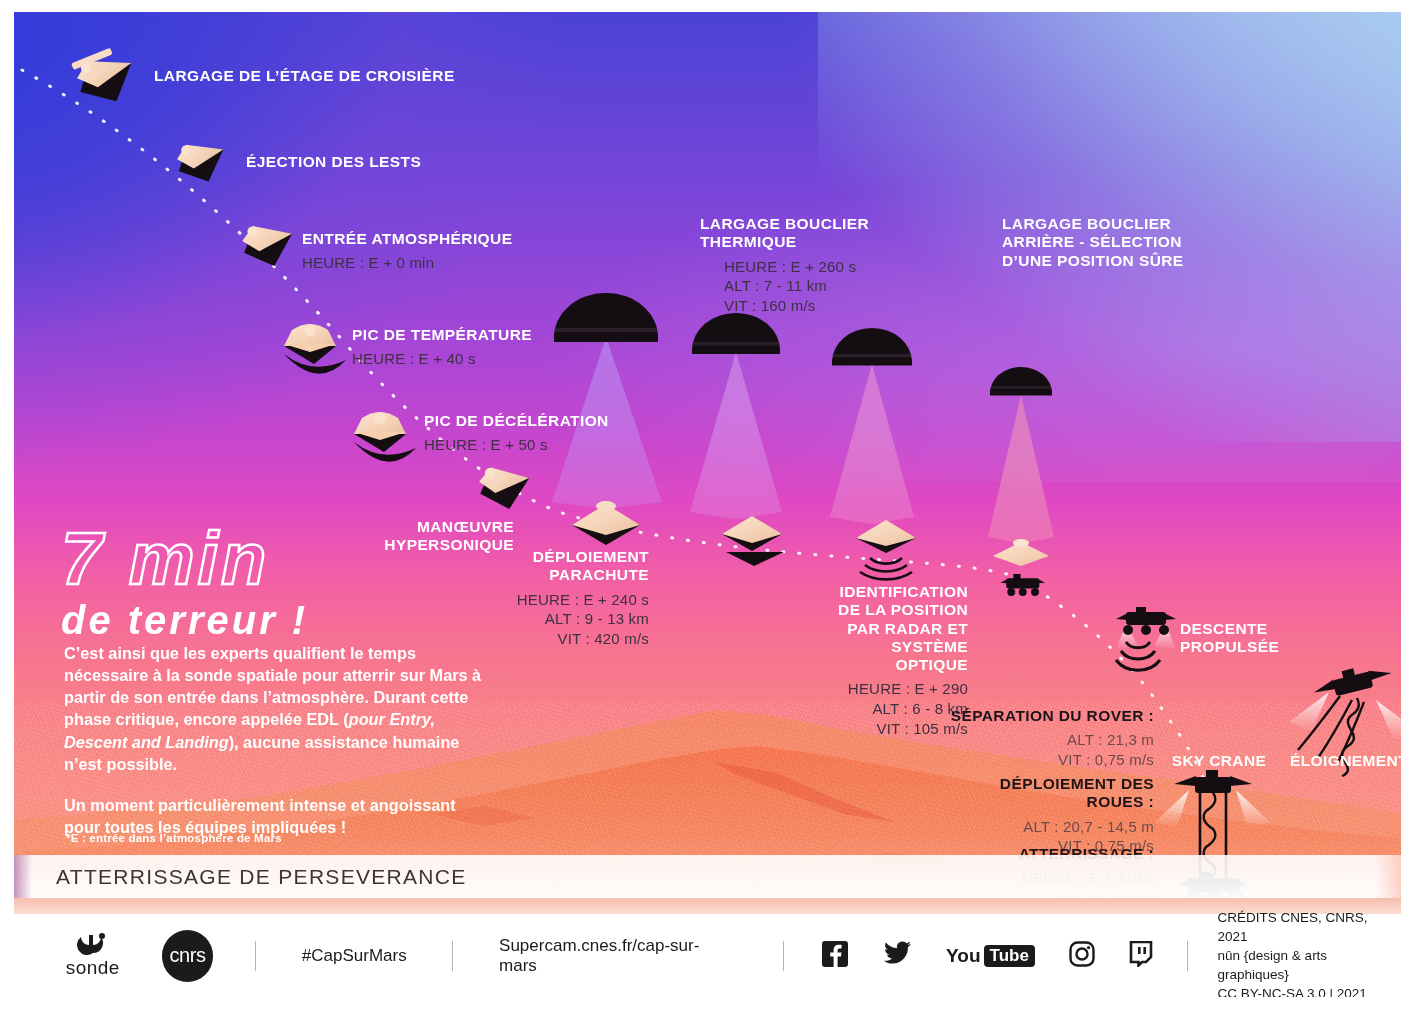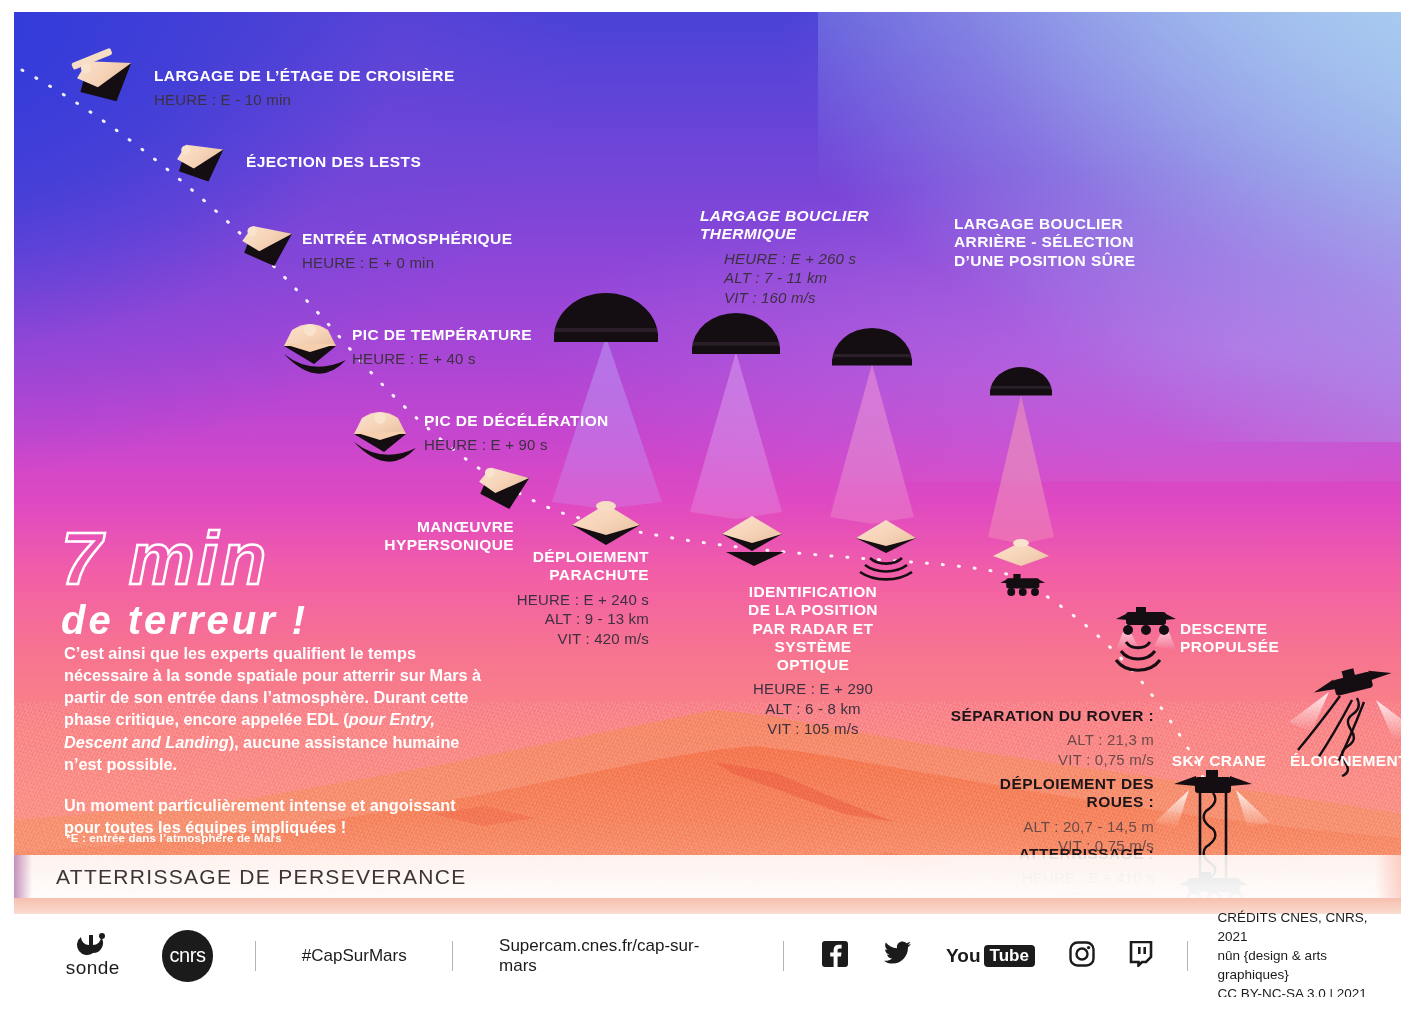--- a/index.html
+++ b/index.html
@@ -372,68 +372,67 @@
       </g>
       <g transform="translate(462,452) rotate(-10)">
         <path d="M14,8 l36,15 l-25,27 l-26,-20 z" fill="#140d12"></path>
         <path d="M14,6 l36,17 l-36,9 l-14,-14 z" fill="url(#shellG)"></path>
         <circle cx="12" cy="11" r="4.8" fill="#f9e3cc"></circle>
       </g>
     </svg>
 
     <div class="stage" style="left:140px; top:55px; width:330px;">
       <div class="title">LARGAGE DE L’ÉTAGE DE CROISIÈRE</div>
-      <div class="meta">HEURE : E - 10 min</div>
     </div>
 
     <div class="stage" style="left:232px; top:141px; width:230px;">
       <div class="title">ÉJECTION DES LESTS</div>
     </div>
 
     <div class="stage" style="left:288px; top:218px; width:260px;">
       <div class="title">ENTRÉE ATMOSPHÉRIQUE</div>
       <div class="meta">HEURE : E + 0 min</div>
     </div>
 
     <div class="stage" style="left:338px; top:314px; width:250px;">
       <div class="title">PIC DE TEMPÉRATURE</div>
       <div class="meta">HEURE : E + 40 s</div>
     </div>
 
     <div class="stage" style="left:410px; top:400px; width:250px;">
       <div class="title">PIC DE DÉCÉLÉRATION</div>
-      <div class="meta">HEURE : E + 90 s</div>
+      <div class="meta">HEURE : E + 50 s</div>
     </div>
 
     <div class="stage ralign" style="left:360px; top:506px; width:140px;">
       <div class="title">MANŒUVRE HYPERSONIQUE</div>
     </div>
 
     <div class="stage ralign" style="left:480px; top:536px; width:155px;">
       <div class="title">DÉPLOIEMENT PARACHUTE</div>
       <div class="meta" style="white-space:pre-line;">HEURE : E + 240 s
 ALT : 9 - 13 km
 VIT : 420 m/s</div>
     </div>
 
-    <div class="stage" style="left:686px; top:195px; width:200px;font-style:italic;">
+    <div class="stage" style="left:686px; top:203px; width:200px;">
       <div class="title">LARGAGE BOUCLIER THERMIQUE</div>
       <div class="meta" style="white-space:pre-line;margin-left:24px;">HEURE : E + 260 s
 ALT : 7 - 11 km
 VIT : 160 m/s</div>
     </div>
 
-    <div class="stage ralign" style="left:724px; top:571px; width:150px;text-align:center;">
+    <div class="stage ralign" style="left:804px; top:571px; width:150px;">
       <div class="title">IDENTIFICATION DE LA POSITION PAR RADAR ET SYSTÈME OPTIQUE</div>
       <div class="meta" style="white-space:pre-line;">HEURE : E + 290
 ALT : 6 - 8 km
 VIT : 105 m/s</div>
     </div>
 
-    <div class="stage" style="left:940px; top:203px; width:215px;">
+    <div class="stage" style="left:988px; top:203px; width:215px;">
       <div class="title">LARGAGE BOUCLIER ARRIÈRE - SÉLECTION D’UNE POSITION SÛRE</div>
     </div>
 
     <div class="stage" style="left:1166px; top:608px; width:120px;">
       <div class="title">DESCENTE PROPULSÉE</div>
     </div>
 
     <div class="stage calign" style="left:1140px; top:740px; width:130px;">
       <div class="title">SKY CRANE</div>
     </div>

